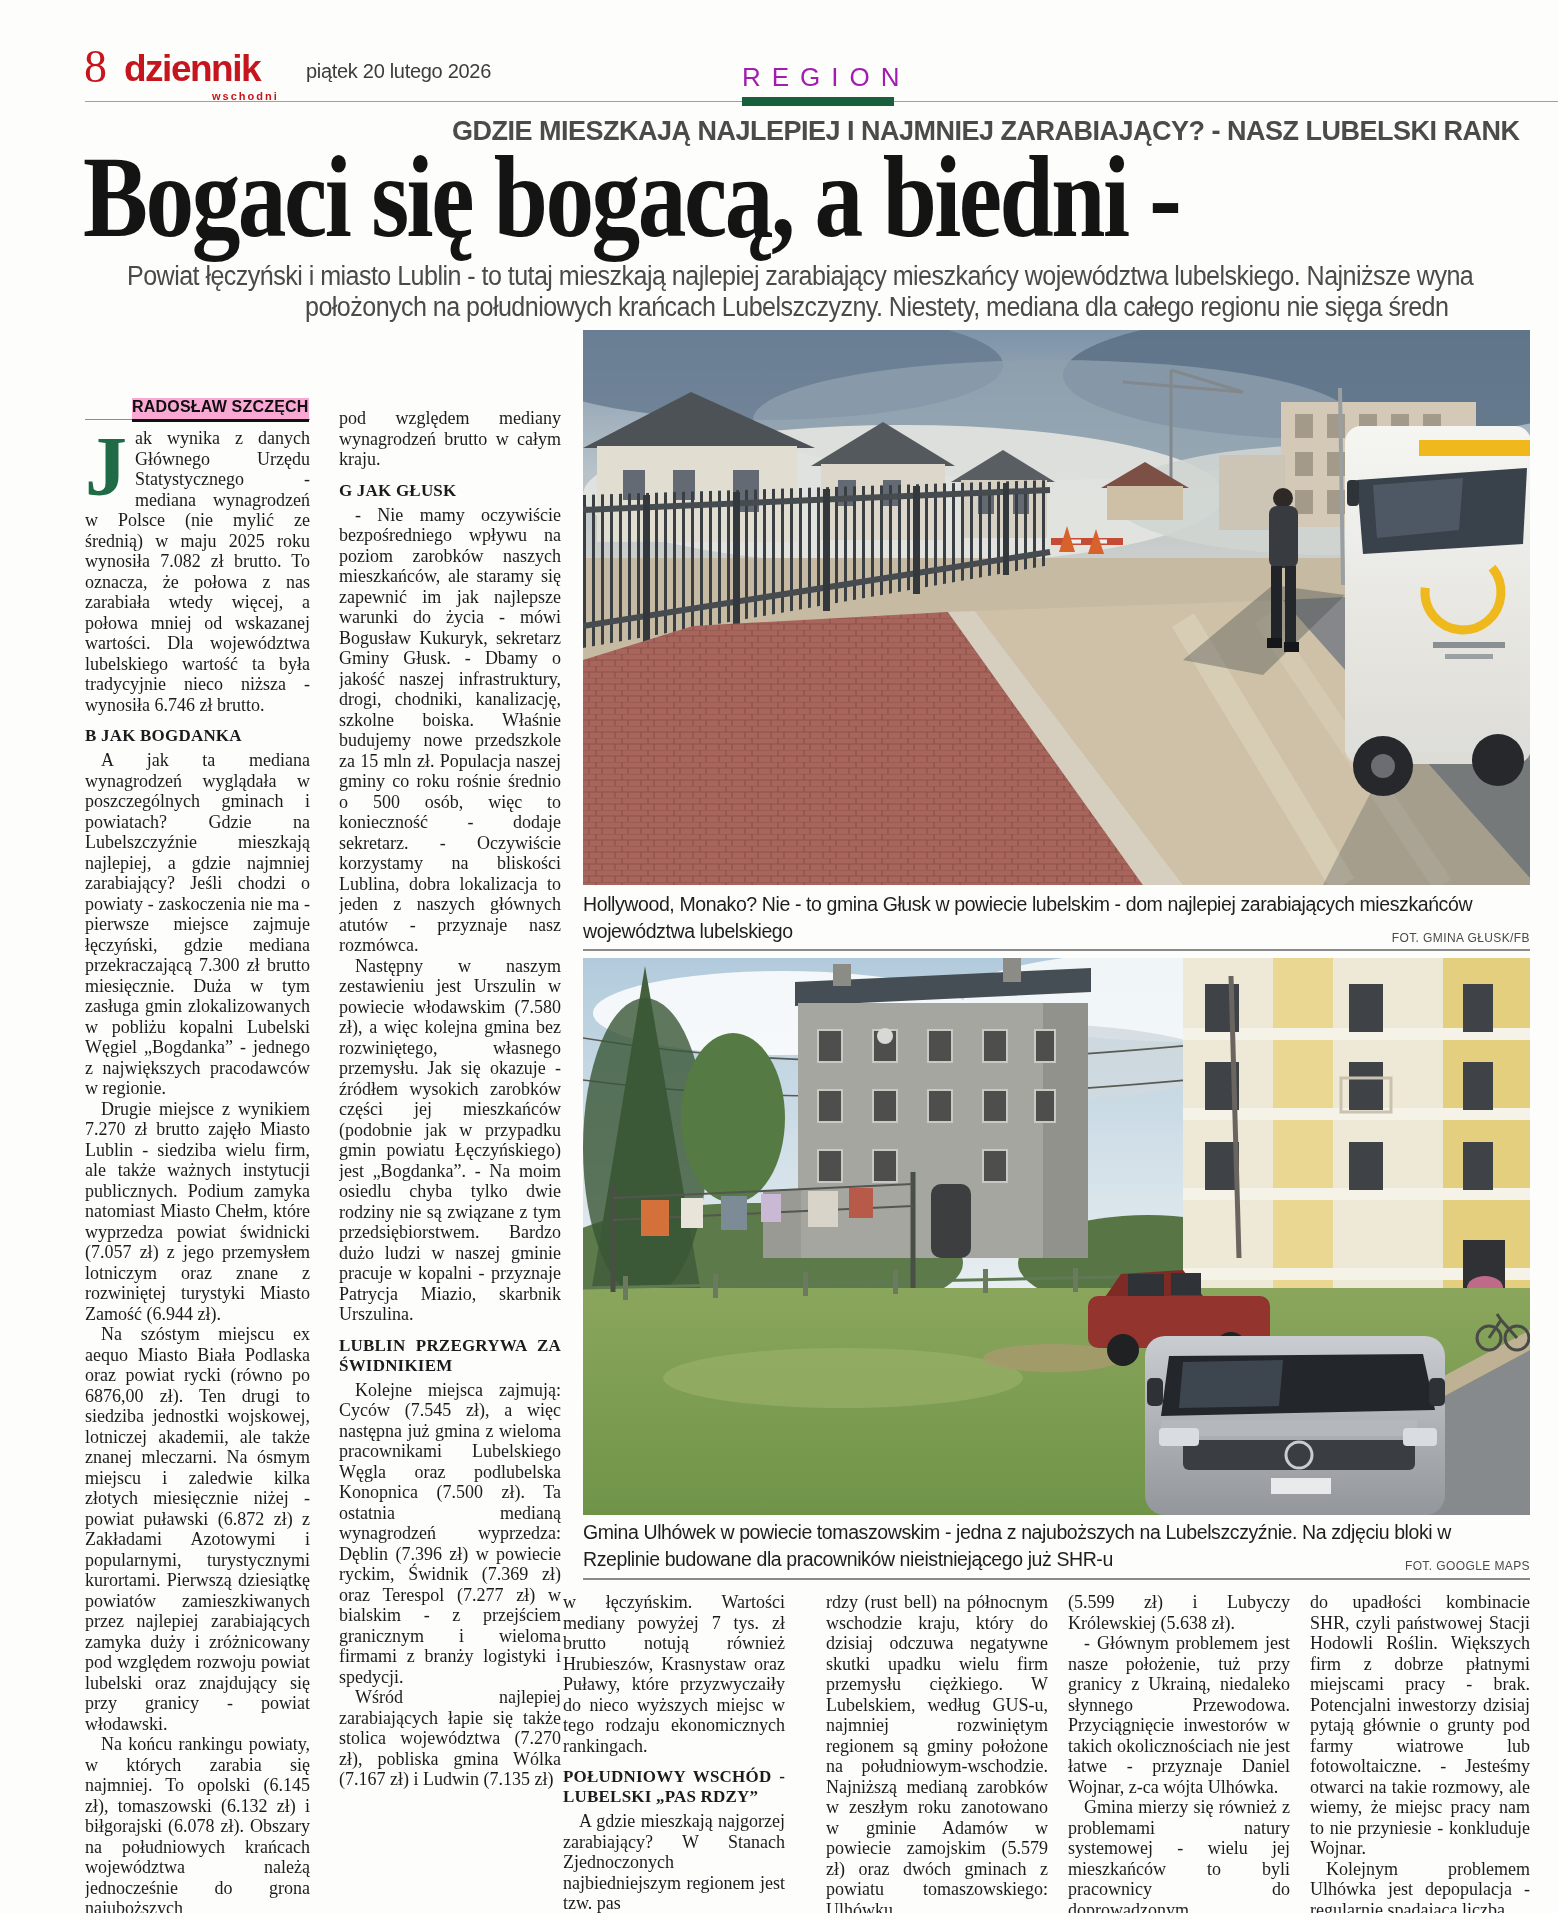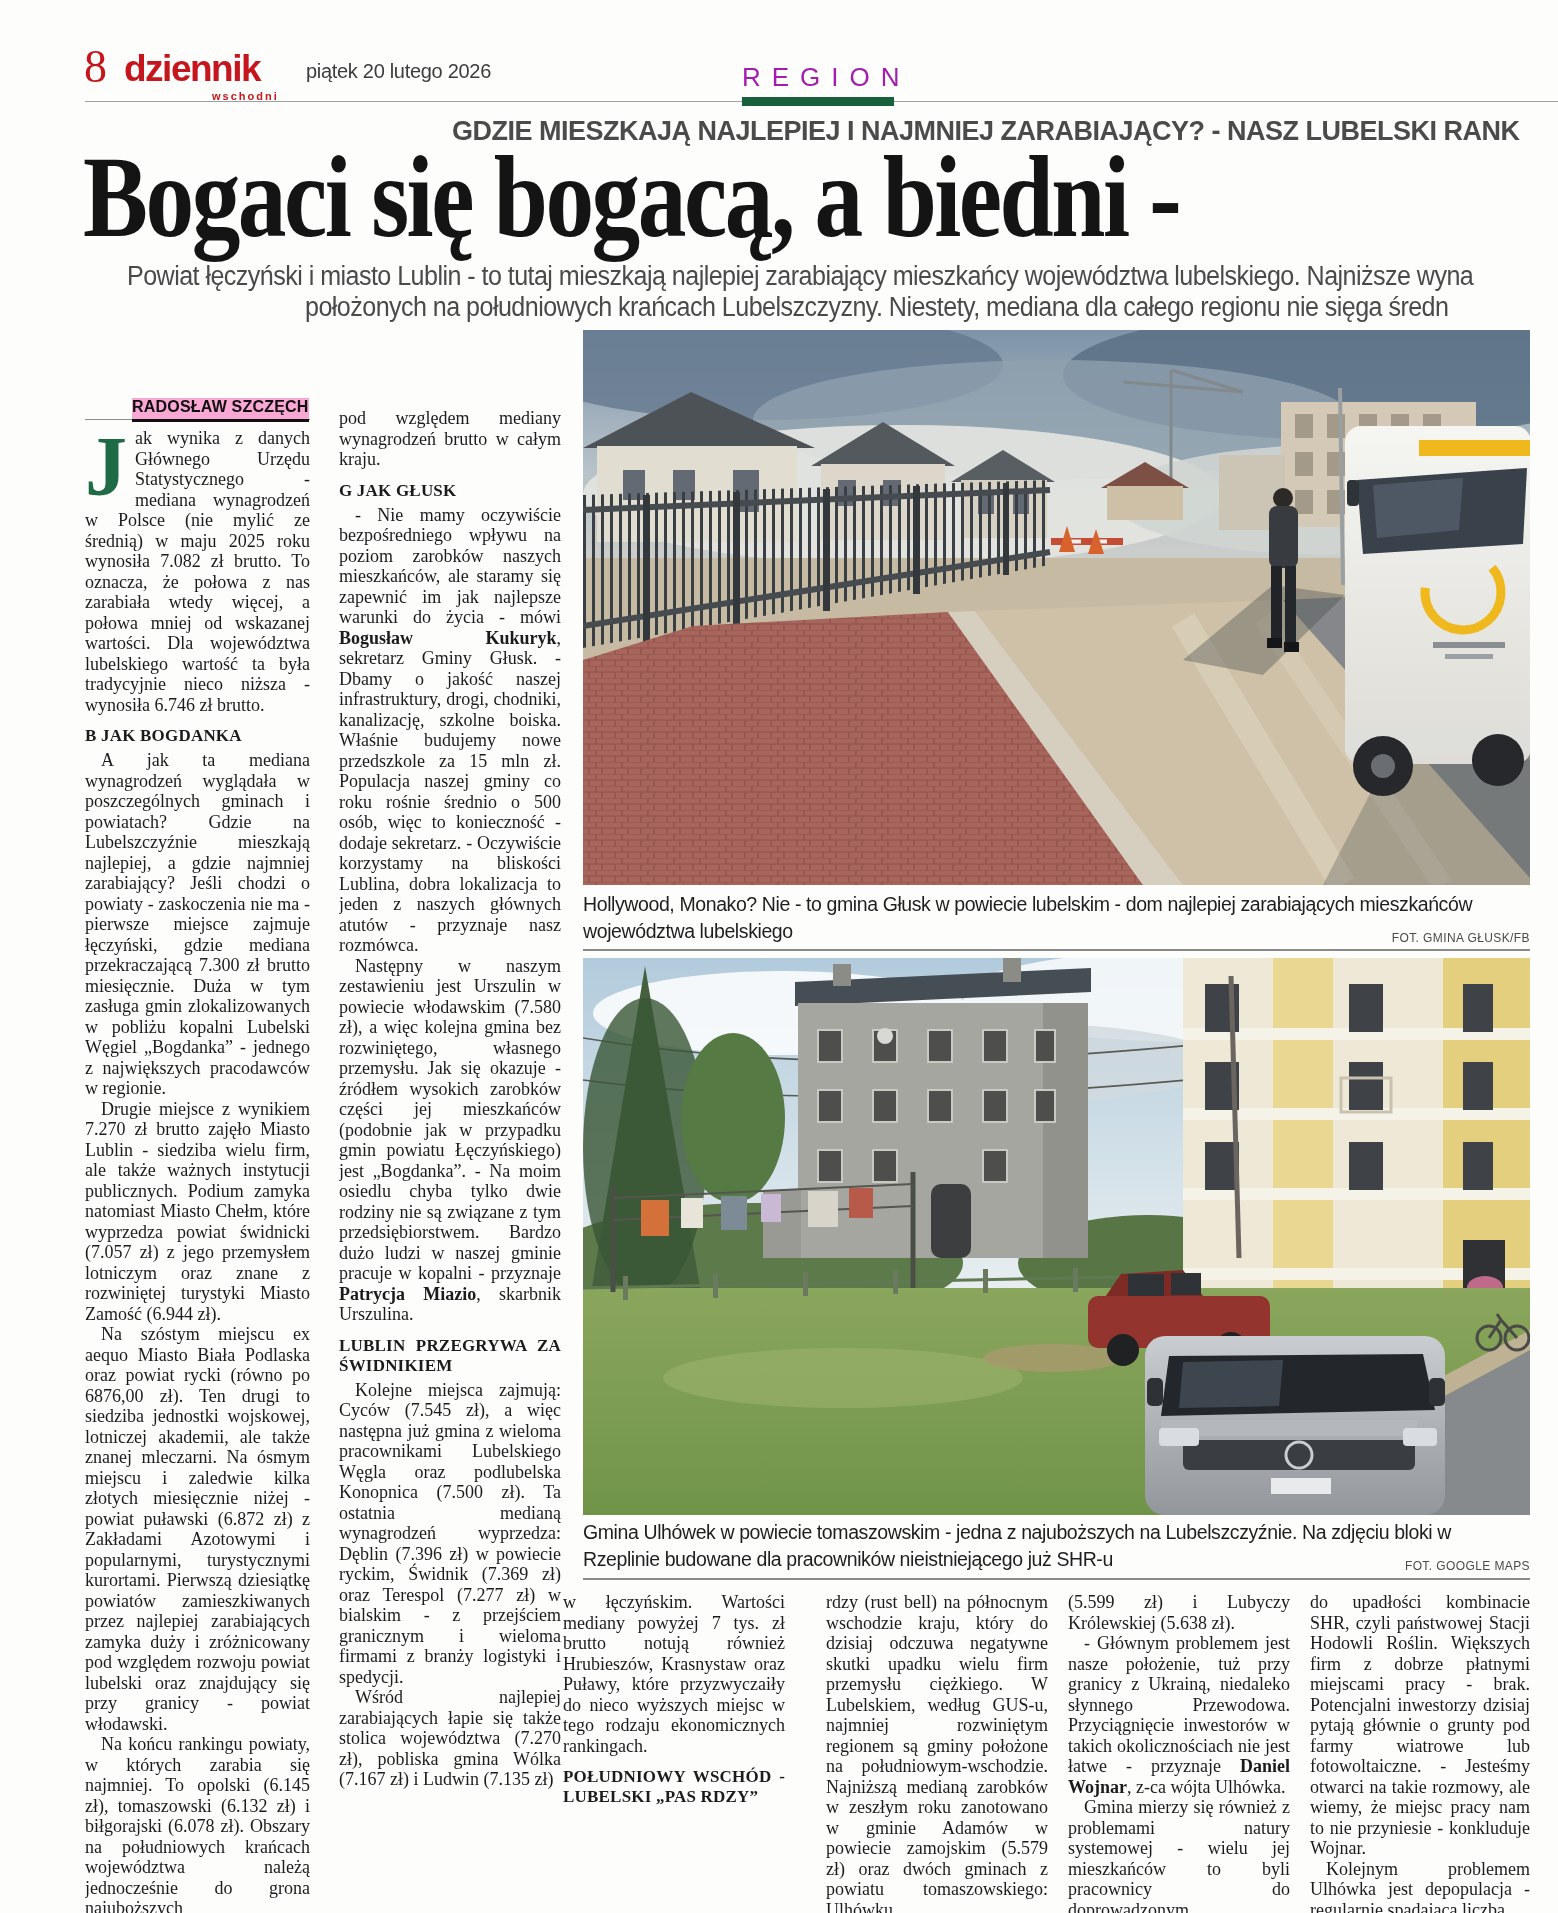--- a/index.html
+++ b/index.html
@@ -16,21 +16,21 @@
   .lead1,.lead2{position:absolute;font:27px "Liberation Sans",sans-serif;color:#4a4a4a;letter-spacing:-0.6px;white-space:nowrap;transform:scaleX(.93);transform-origin:left top}
   .lead1{left:127px;top:261px}
   .lead2{left:305px;top:292px}
   .byline{position:absolute;left:85px;top:398px;width:225px;height:28px}
   .byline .hair{position:absolute;left:0;top:21px;width:100%;height:1px;background:#8d8d8d}
   .byline .name{position:absolute;left:47px;top:0;font:bold 16px "Liberation Sans",sans-serif;letter-spacing:0.2px;color:#0f0f0f;border-bottom:3px solid #101010;padding-bottom:3px;background:#f9a8d4}
   .col{position:absolute;font:18px/20.5px "Liberation Serif",serif;color:#1b1b1d;text-align:justify;overflow:hidden}
   .col p{margin:0;text-indent:16px}
   .col p.flush{text-indent:0}
   .col h3{margin:11px 0 4px;font:bold 17px/20px "Liberation Serif",serif;letter-spacing:0.2px}
-  .col .b{font-weight:bold}
+  .col .b{font-weight:normal}
   .dropcap{float:left;font:bold 84px/66px "Liberation Serif",serif;color:#1e6b45;padding:6px 8px 0 0}
   #col1{left:85px;top:428px;width:225px;height:1485px}
   #col2{left:339px;top:408px;width:222px;height:1505px}
   #b1{left:563px;top:1592px;width:222px;height:321px}
   #b2{left:826px;top:1592px;width:222px;height:321px}
   #b3{left:1068px;top:1592px;width:222px;height:321px}
   #b4{left:1310px;top:1592px;width:220px;height:321px}
   .photo{position:absolute;left:583px;width:947px;overflow:hidden;background:#cfd4d2}
   #photo1{top:330px;height:555px}
   #photo2{top:958px;height:557px}
@@ -361,20 +361,21 @@
   </div>
   <div class="caption" id="cap2">
     <span class="txt">Gmina Ulhówek w powiecie tomaszowskim - jedna z najuboższych na Lubelszczyźnie. Na zdjęciu bloki w Rzeplinie budowane dla pracowników nieistniejącego już SHR-u</span>
     <span class="credit">FOT. GOOGLE MAPS</span>
   </div>
   <div class="photorule" id="rule2"></div>
 
   <div class="col" id="b1">
       <p class="flush"><span>w łęczyńskim. Wartości mediany powyżej 7 tys. zł brutto notują również Hrubieszów, Krasnystaw oraz Puławy, które przyzwyczaiły do nieco wyższych miejsc w tego rodzaju ekonomicznych rankingach.</span></p>
       <h3>POŁUDNIOWY WSCHÓD - LUBELSKI „PAS RDZY”</h3>
+      <p><span>A gdzie mieszkają najgorzej zarabiający? W Stanach Zjednoczonych najbiedniejszym regionem jest tzw. pas</span></p>
     </div>
   <div class="col" id="b2">
       <p class="flush"><span>rdzy (rust bell) na północnym wschodzie kraju, który do dzisiaj odczuwa negatywne skutki upadku wielu firm przemysłu ciężkiego. W Lubelskiem, według GUS-u, najmniej rozwiniętym regionem są gminy położone na południowym-wschodzie. Najniższą medianą zarobków w zeszłym roku zanotowano w gminie Adamów w powiecie zamojskim (5.579 zł) oraz dwóch gminach z powiatu tomaszowskiego: Ulhówku</span></p>
     </div>
   <div class="col" id="b3">
       <p class="flush"><span>(5.599 zł) i Lubyczy Królewskiej (5.638 zł).</span></p>
       <p><span>- Głównym problemem jest nasze położenie, tuż przy granicy z Ukrainą, niedaleko słynnego Przewodowa. Przyciągnięcie inwestorów w takich okolicznościach nie jest łatwe - przyznaje </span><span class="b">Daniel Wojnar</span><span>, z-ca wójta Ulhówka.</span></p>
       <p><span>Gmina mierzy się również z problemami natury systemowej - wielu jej mieszkańców to byli pracownicy do doprowadzonym</span></p>
     </div>
   <div class="col" id="b4">

